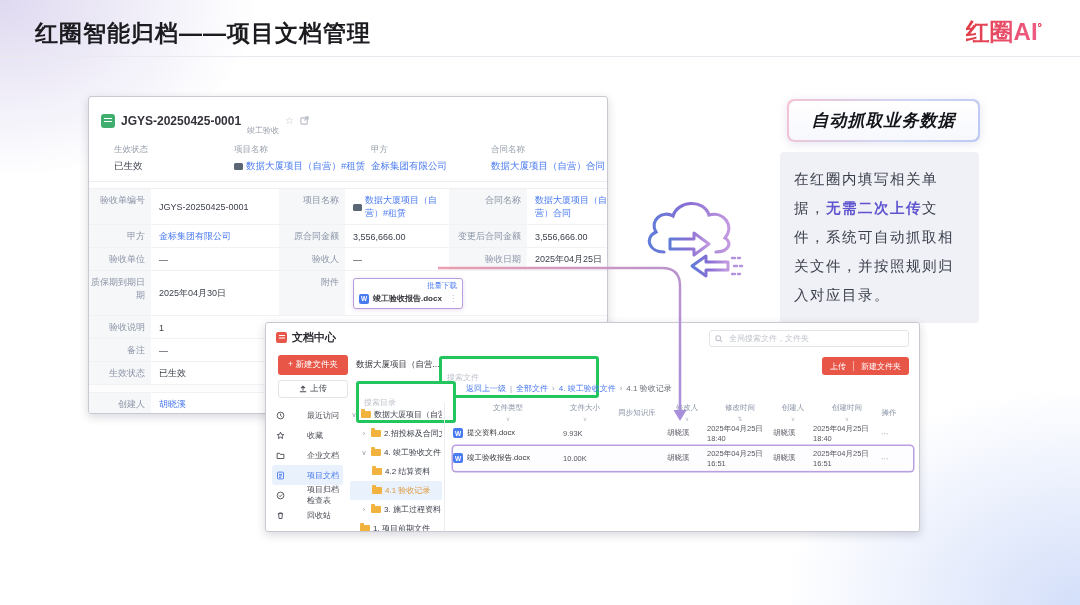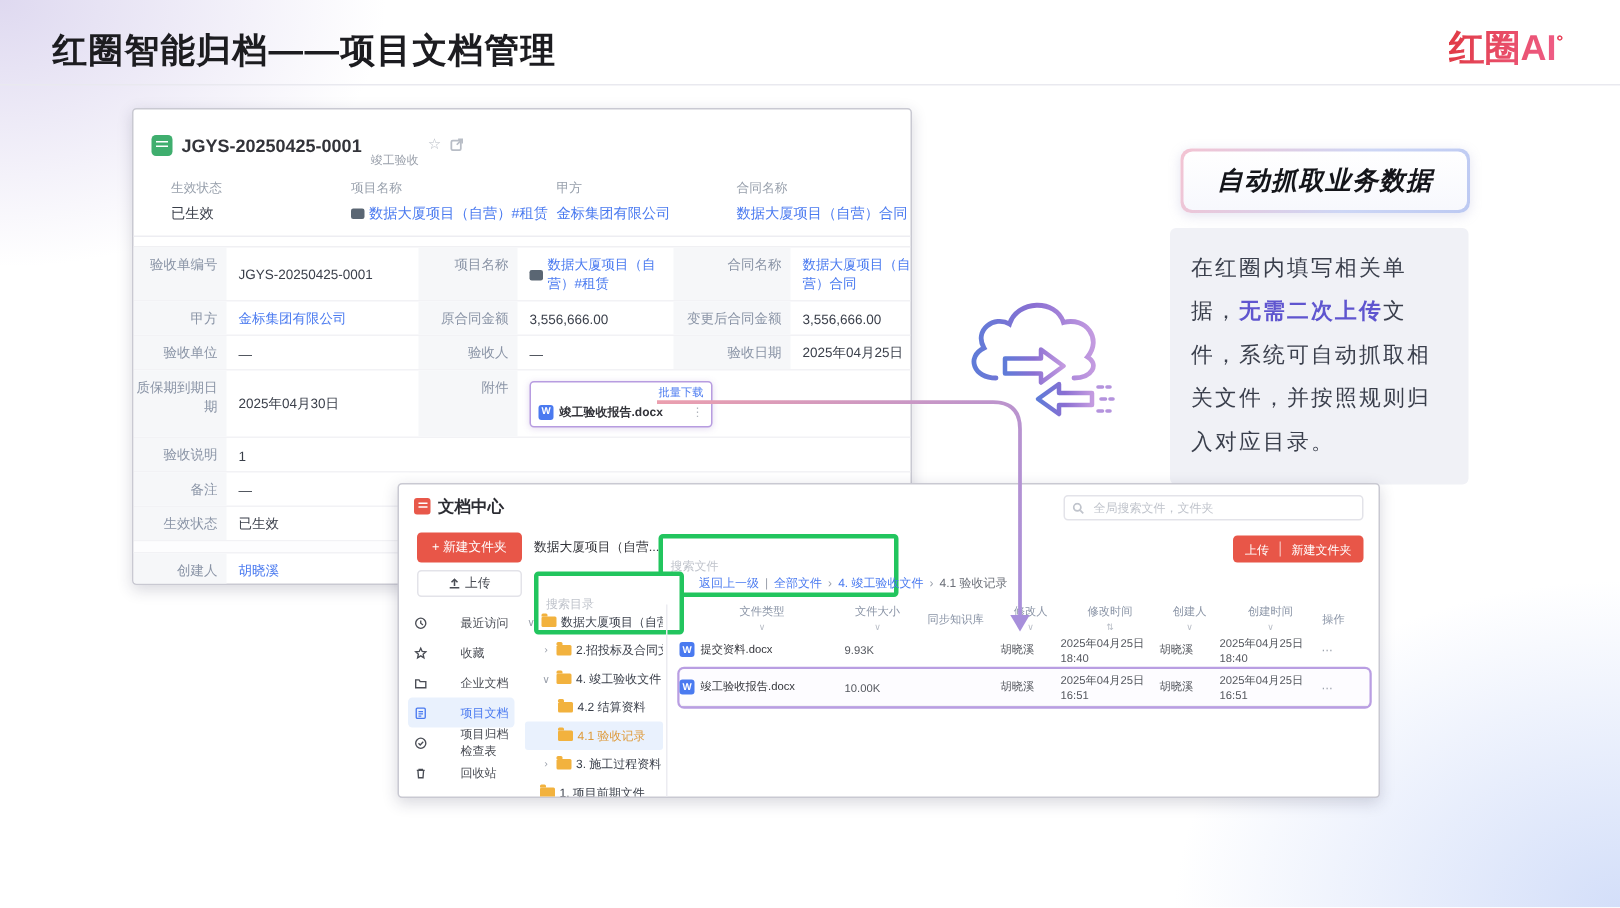--- a/index.html
+++ b/index.html
@@ -13,21 +13,21 @@
   
   .slide-title{position:absolute;left:35px;top:18px;font-size:23px;font-weight:bold;color:#1c1c20;letter-spacing:1px;}
   .hr-line{position:absolute;left:0;top:56px;width:1080px;height:1px;background:#e9e9ef;}
   .logo{position:absolute;right:38px;top:16px;font-size:24px;font-weight:bold;
     background:linear-gradient(100deg,#e03a44,#f0608c);-webkit-background-clip:text;background-clip:text;color:transparent;}
   .logo sup{font-size:11px;color:#e8475a;-webkit-background-clip:initial;background-clip:initial;}
 
   
   .win{position:absolute;background:#fff;border:1px solid #c9c9d2;border-radius:3px;
     box-shadow:0 3px 10px rgba(40,40,70,.18);}
-  .w1{left:88px;top:72px;width:520px;height:318px;overflow:hidden;z-index:1;}
+  .w1{left:88px;top:96px;width:520px;height:318px;overflow:hidden;z-index:1;}
   .w2{left:265px;top:322px;width:655px;height:210px;z-index:3;overflow:hidden;}
 
   
   .w1-head{display:flex;align-items:center;gap:6px;padding:8px 12px 4px 12px;}
   .gdoc{width:14px;height:14px;background:#3fae6e;border-radius:3px;position:relative;flex:none;}
   .gdoc:before{content:"";position:absolute;left:3px;top:4px;width:8px;height:1.5px;background:#fff;box-shadow:0 3px 0 #fff;}
   .w1-code{font-size:12px;font-weight:bold;color:#33343a;}
   .w1-tag{font-size:8px;color:#9aa0ab;margin-top:20px;}
   .w1-star{font-size:10px;color:#b8bdc6;}
   .extlink{width:9px;height:9px;stroke:#b8bdc6;fill:none;stroke-width:1.3;}
@@ -49,21 +49,21 @@
   .dl{background:#f6f7f9;color:#8a94a6;text-align:right;padding:5px 6px 4px 2px;flex:none;}
   .dv{color:#3a3f4a;padding:5px 0 4px 8px;flex:none;display:flex;align-items:center;gap:3px;}
   .dv.link{color:#4a7af0;}
   .dl.c1{width:62px;}.dv.c1{width:128px;}
   .dl.c2{width:66px;}.dv.c2{width:104px;}
   .dl.c3{width:78px;}.dv.c3{flex:1;}
   .dv.rest{flex:1;}
   .spacer{height:8px;background:#fdfdfe;border-bottom:1px solid #f2f2f5;}
 
   
-  .attach-box{position:relative;margin:2px 0;width:122px;border:1.5px solid #b79ce0;border-radius:3px;
+  .attach-box{position:relative;margin:2px 0;width:110px;border:1.5px solid #b79ce0;border-radius:3px;
     background:#fff;padding:2px 5px 4px 5px;box-shadow:0 1px 4px rgba(150,120,200,.25);}
   .attach-top{text-align:right;font-size:7.5px;color:#4a7af0;}
   .attach-line{display:flex;align-items:center;gap:4px;margin-top:2px;}
   .wbadge{width:10px;height:10px;background:#4a7af0;color:#fff;border-radius:2px;font-size:6.5px;font-weight:bold;
     display:flex;align-items:center;justify-content:center;flex:none;}
   .attach-name{font-size:8px;color:#33343a;font-weight:bold;white-space:nowrap;}
   .attach-more{margin-left:auto;color:#b0b4bc;font-size:8px;}
 
   
   .overlay{position:absolute;left:0;top:0;width:1080px;height:605px;pointer-events:none;z-index:5;}

